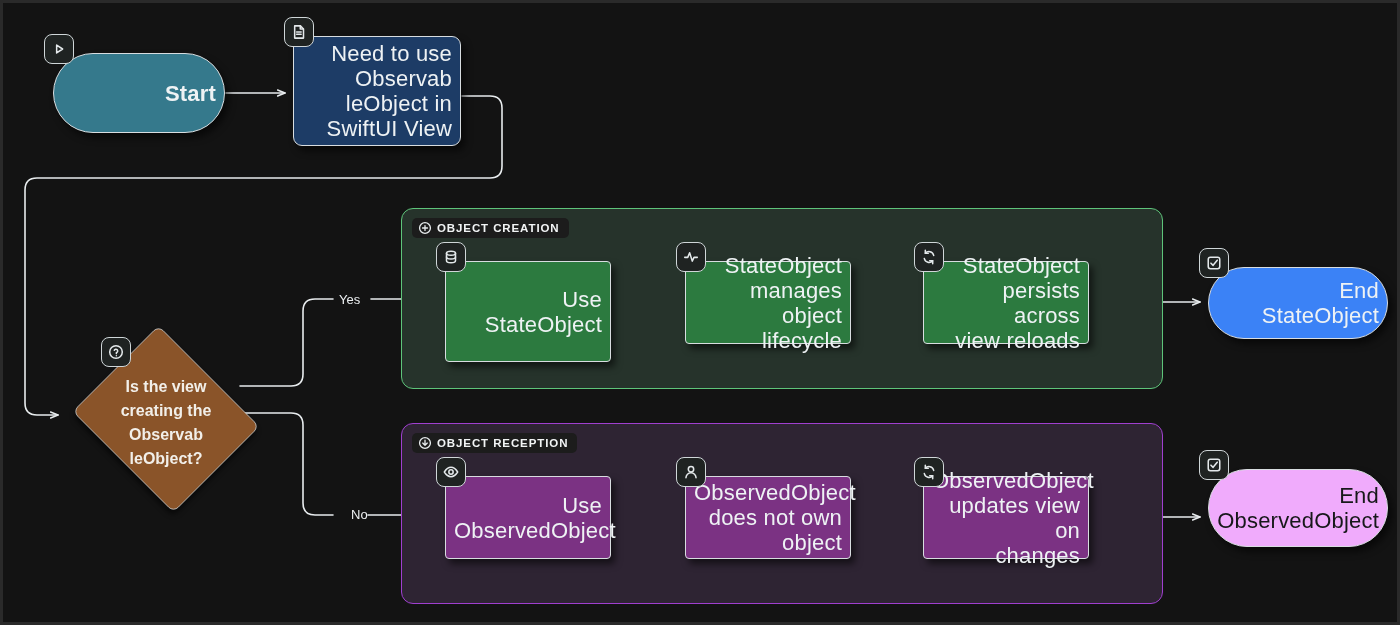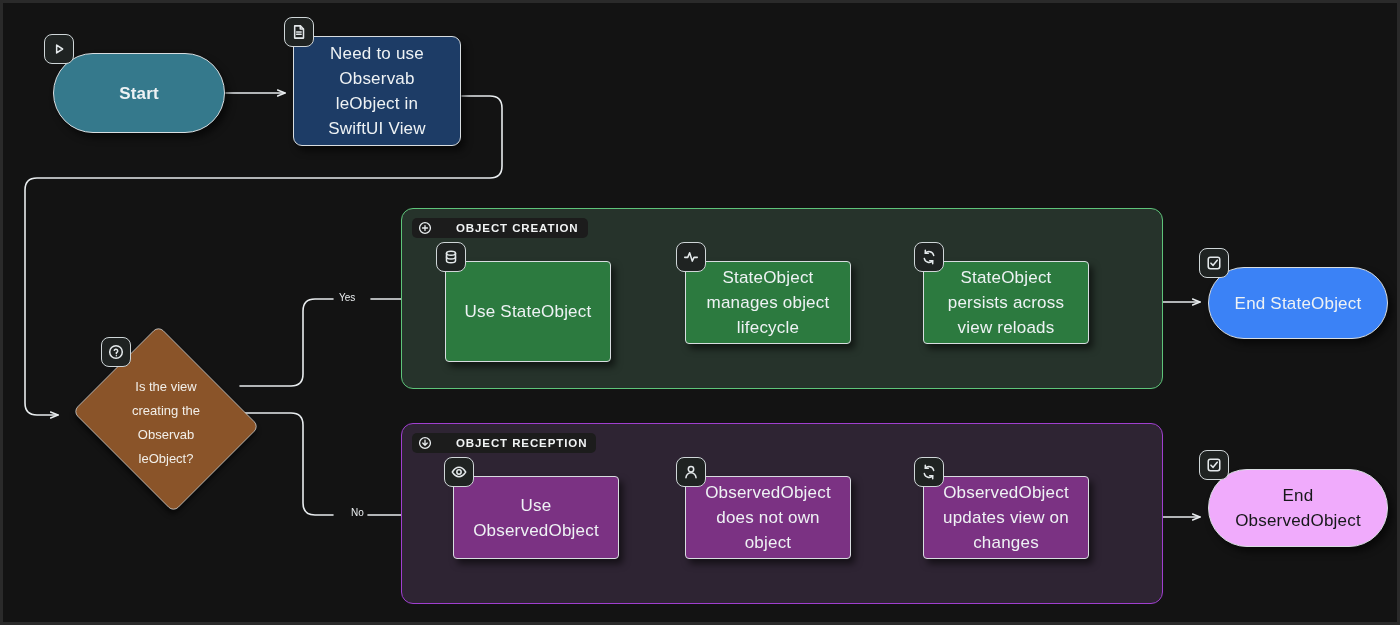--- a/index.html
+++ b/index.html
@@ -15,23 +15,23 @@
     background: #131313;
     border: 3px solid #2a2a2a;
     overflow: hidden;
   }
   #edges { position: absolute; inset: 0; width: 1400px; height: 625px; pointer-events: none; }
 
   
   .node {
     position: absolute;
     display: flex; align-items: center; justify-content: center;
-    text-align: center;
+    text-align: right;
     color: #eef2f4;
-    font-size: 17px;
+    font-size: 22px;
     line-height: 25px;
     letter-spacing: .2px;
     border: 1.6px solid #d8dde0;
     box-shadow: 4px 5px 7px rgba(0,0,0,.55);
     padding: 4px 8px;
     z-index: 3;
   }
   .node .txt { display:block; width: 100%; white-space: pre-line; }
 
   .pill  { border-radius: 999px; }
@@ -52,21 +52,21 @@
   .badge svg * { stroke: #e4e9eb; fill: none; stroke-width: 1.7; stroke-linecap: round; stroke-linejoin: round; }
 
   
   #n-start   { left: 50px;  top: 50px;  width: 172px; height: 80px;  background: #35798c; font-weight: bold; }
   #n-need    { left: 290px; top: 33px;  width: 168px; height: 110px; background: #1d3c66; border-radius: 9px; }
   #n-yes-box { left: 442px; top: 258px; width: 166px; height: 101px;  background: #2c7a3f; }
   #n-mgr     { left: 682px; top: 258px; width: 166px; height: 83px;  background: #2c7a3f; }
   #n-persist { left: 920px; top: 258px; width: 166px; height: 83px;  background: #2c7a3f; }
   #n-end-so  { left: 1205px;top: 264px; width: 180px; height: 72px;  background: #3b82f6; }
 
-  #n-use-oo  { left: 442px; top: 473px; width: 166px; height: 83px;  background: #7b3283; margin-left: 8px; }
+  #n-use-oo  { left: 442px; top: 473px; width: 166px; height: 83px;  background: #7b3283; }
   #n-notown  { left: 682px; top: 473px; width: 166px; height: 83px;  background: #7b3283; }
   #n-updates { left: 920px; top: 473px; width: 166px; height: 83px;  background: #7b3283; }
   #n-end-oo  { left: 1205px;top: 466px; width: 180px; height: 78px;  background: #f0abfc; color: #17181a; }
 
   
   #n-decision {
     position: absolute;
     left: 62px; top: 330px;
     width: 202px; height: 172px;
     z-index: 3;
@@ -77,56 +77,57 @@
     border: 1.6px solid #d8dde0;
     border-radius: 10px;
     transform: rotate(45deg) scale(.707);
     box-shadow: 4px 5px 7px rgba(0,0,0,.55);
   }
   #n-decision .dlabel {
     position: absolute; inset: 0;
     display: flex; align-items: center; justify-content: center;
     text-align: center;
     color: #f2efe9;
-    font-size: 13px; line-height: 24px;
+    font-size: 16px; line-height: 24px;
     white-space: pre-line;
     padding-top: 8px;
     z-index: 2;
+    font-weight: bold;
   }
   #n-decision .badge { left: 36px; top: 4px; }
 
   
   .group {
     position: absolute;
     border-radius: 12px;
     z-index: 1;
   }
   #g-creation  { left: 398px; top: 205px; width: 762px; height: 181px;
                  background: #26332b; border: 1.8px solid #5ec47a; }
   #g-reception { left: 398px; top: 420px; width: 762px; height: 181px;
                  background: #2e2433; border: 1.8px solid #a03fd0; }
   .group-label {
     position: absolute; left: 10px; top: 9px;
-    display: flex; align-items: center; gap: 24px;
+    display: flex; align-items: center; gap: 5px;
     background: #1c1c1c;
     border-radius: 5px;
     padding: 3px 9px 3px 6px;
     font-size: 11.5px; font-weight: bold;
     letter-spacing: .9px;
     color: #f2f4f5;
     z-index: 5;
   }
   .group-label svg { width: 14px; height: 14px; display: block; }
   .group-label svg * { stroke: #e8ecee; fill: none; stroke-width: 1.5; stroke-linecap: round; stroke-linejoin: round; }
 
   
   .edge-label {
     position: absolute;
     color: #eceff1;
-    font-size: 10px;
+    font-size: 13px;
     z-index: 4;
     background: transparent;
   }
   #lbl-yes { left: 336px; top: 289px; }
   #lbl-no  { left: 348px; top: 504px; }
 </style>
 </head>
 <body>
 
 <div id="canvas">

